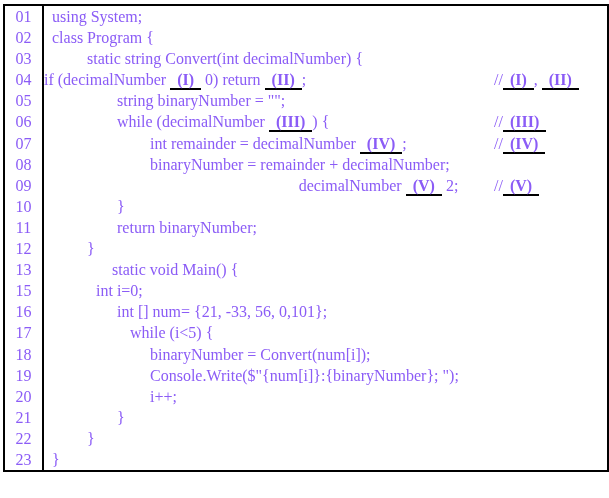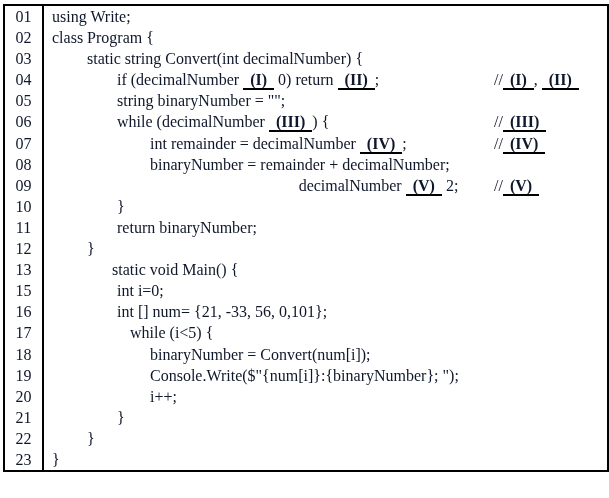--- a/index.html
+++ b/index.html
@@ -18,21 +18,21 @@
   table.code-table {
     border-collapse: collapse;
     border: 2px solid #000000;
     background: #ffffff;
   }
   td {
     padding: 0;
     font-family: "Liberation Serif", "DejaVu Serif", serif;
     font-size: 16px;
     line-height: 21.1px;
-    color: #0f172a;
+    color: #8b5cf6;
     white-space: pre;
     vertical-align: top;
   }
   td.lineno {
     width: 37px;
     min-width: 37px;
     text-align: center;
     border-right: 2px solid #000000;
   }
   td.code {
@@ -54,33 +54,33 @@
   }
 </style>
 </head>
 <body>
 
 <div class="figure">
   <table class="code-table">
     <tbody id="code-rows">
         <tr>
           <td class="lineno">01</td>
-          <td class="code" style="padding-left: 8px;"><span class="seg">using Write;</span></td>
+          <td class="code" style="padding-left: 8px;"><span class="seg">using System;</span></td>
         </tr>
         <tr>
           <td class="lineno">02</td>
           <td class="code" style="padding-left: 8px;"><span class="seg">class Program {</span></td>
         </tr>
         <tr>
           <td class="lineno">03</td>
           <td class="code" style="padding-left: 43px;"><span class="seg">static string Convert(int decimalNumber) {</span></td>
         </tr>
         <tr>
           <td class="lineno">04</td>
-          <td class="code" style="padding-left: 73px;"><span class="seg">if (decimalNumber </span><span class="blank">(I)</span><span class="seg"> 0) return </span><span class="blank">(II)</span><span class="seg">;</span><span class="comment"><span class="seg">//</span><span class="blank">(I)</span><span class="seg">, </span><span class="blank">(II)</span></span></td>
+          <td class="code" style=""><span class="seg">if (decimalNumber </span><span class="blank">(I)</span><span class="seg"> 0) return </span><span class="blank">(II)</span><span class="seg">;</span><span class="comment"><span class="seg">//</span><span class="blank">(I)</span><span class="seg">, </span><span class="blank">(II)</span></span></td>
         </tr>
         <tr>
           <td class="lineno">05</td>
           <td class="code" style="padding-left: 73px;"><span class="seg">string binaryNumber = "";</span></td>
         </tr>
         <tr>
           <td class="lineno">06</td>
           <td class="code" style="padding-left: 73px; font-family: Liberation Serif, serif;"><span class="seg">while (decimalNumber </span><span class="blank">(III)</span><span class="seg">) {</span><span class="comment"><span class="seg">//</span><span class="blank">(III)</span></span></td>
         </tr>
         <tr>
@@ -106,21 +106,21 @@
         <tr>
           <td class="lineno">12</td>
           <td class="code" style="padding-left: 43px;"><span class="seg">}</span></td>
         </tr>
         <tr>
           <td class="lineno">13</td>
           <td class="code" style="padding-left: 68px;"><span class="seg">static void Main() {</span></td>
         </tr>
         <tr>
           <td class="lineno">15</td>
-          <td class="code" style="padding-left: 73px;"><span class="seg">int i=0;</span></td>
+          <td class="code" style="padding-left: 52px;"><span class="seg">int i=0;</span></td>
         </tr>
         <tr>
           <td class="lineno">16</td>
           <td class="code" style="padding-left: 73px;"><span class="seg">int [] num= {21, -33, 56, 0,101};</span></td>
         </tr>
         <tr>
           <td class="lineno">17</td>
           <td class="code" style="padding-left: 86px;"><span class="seg">while (i&lt;5) {</span></td>
         </tr>
         <tr>

